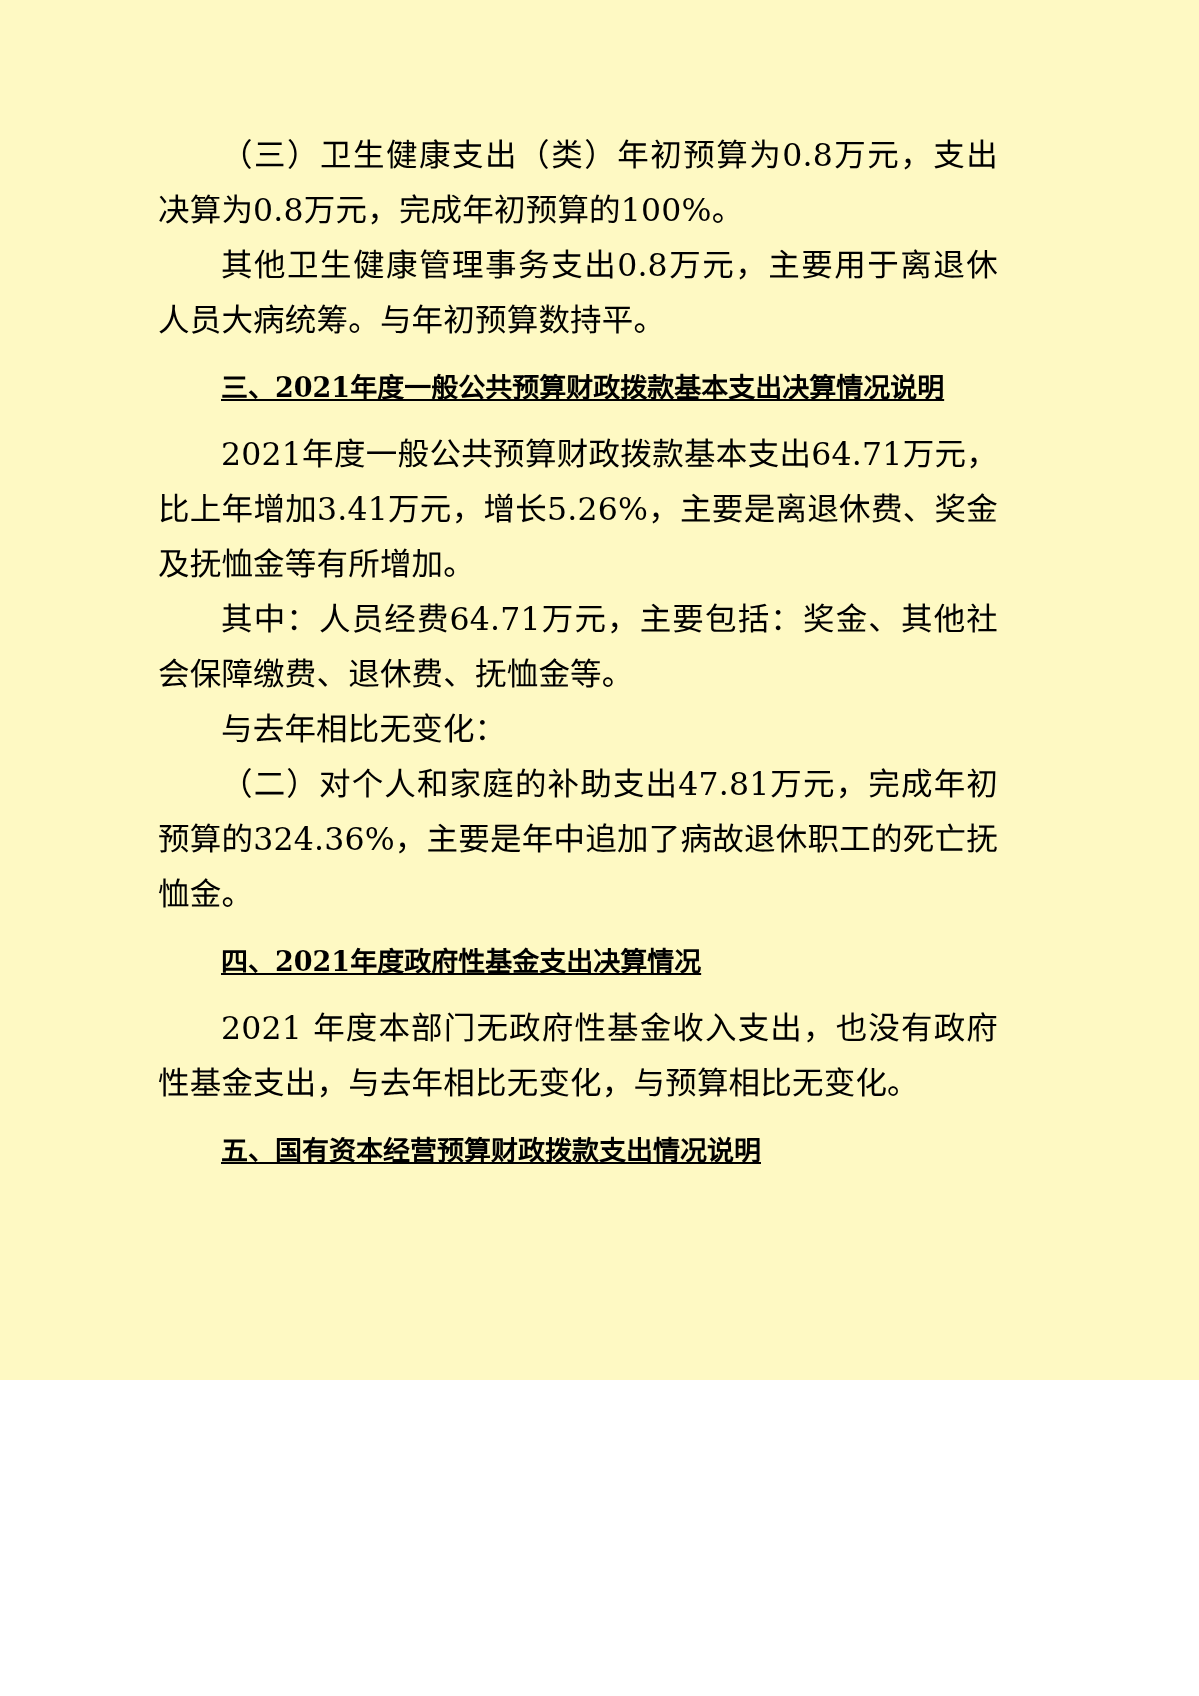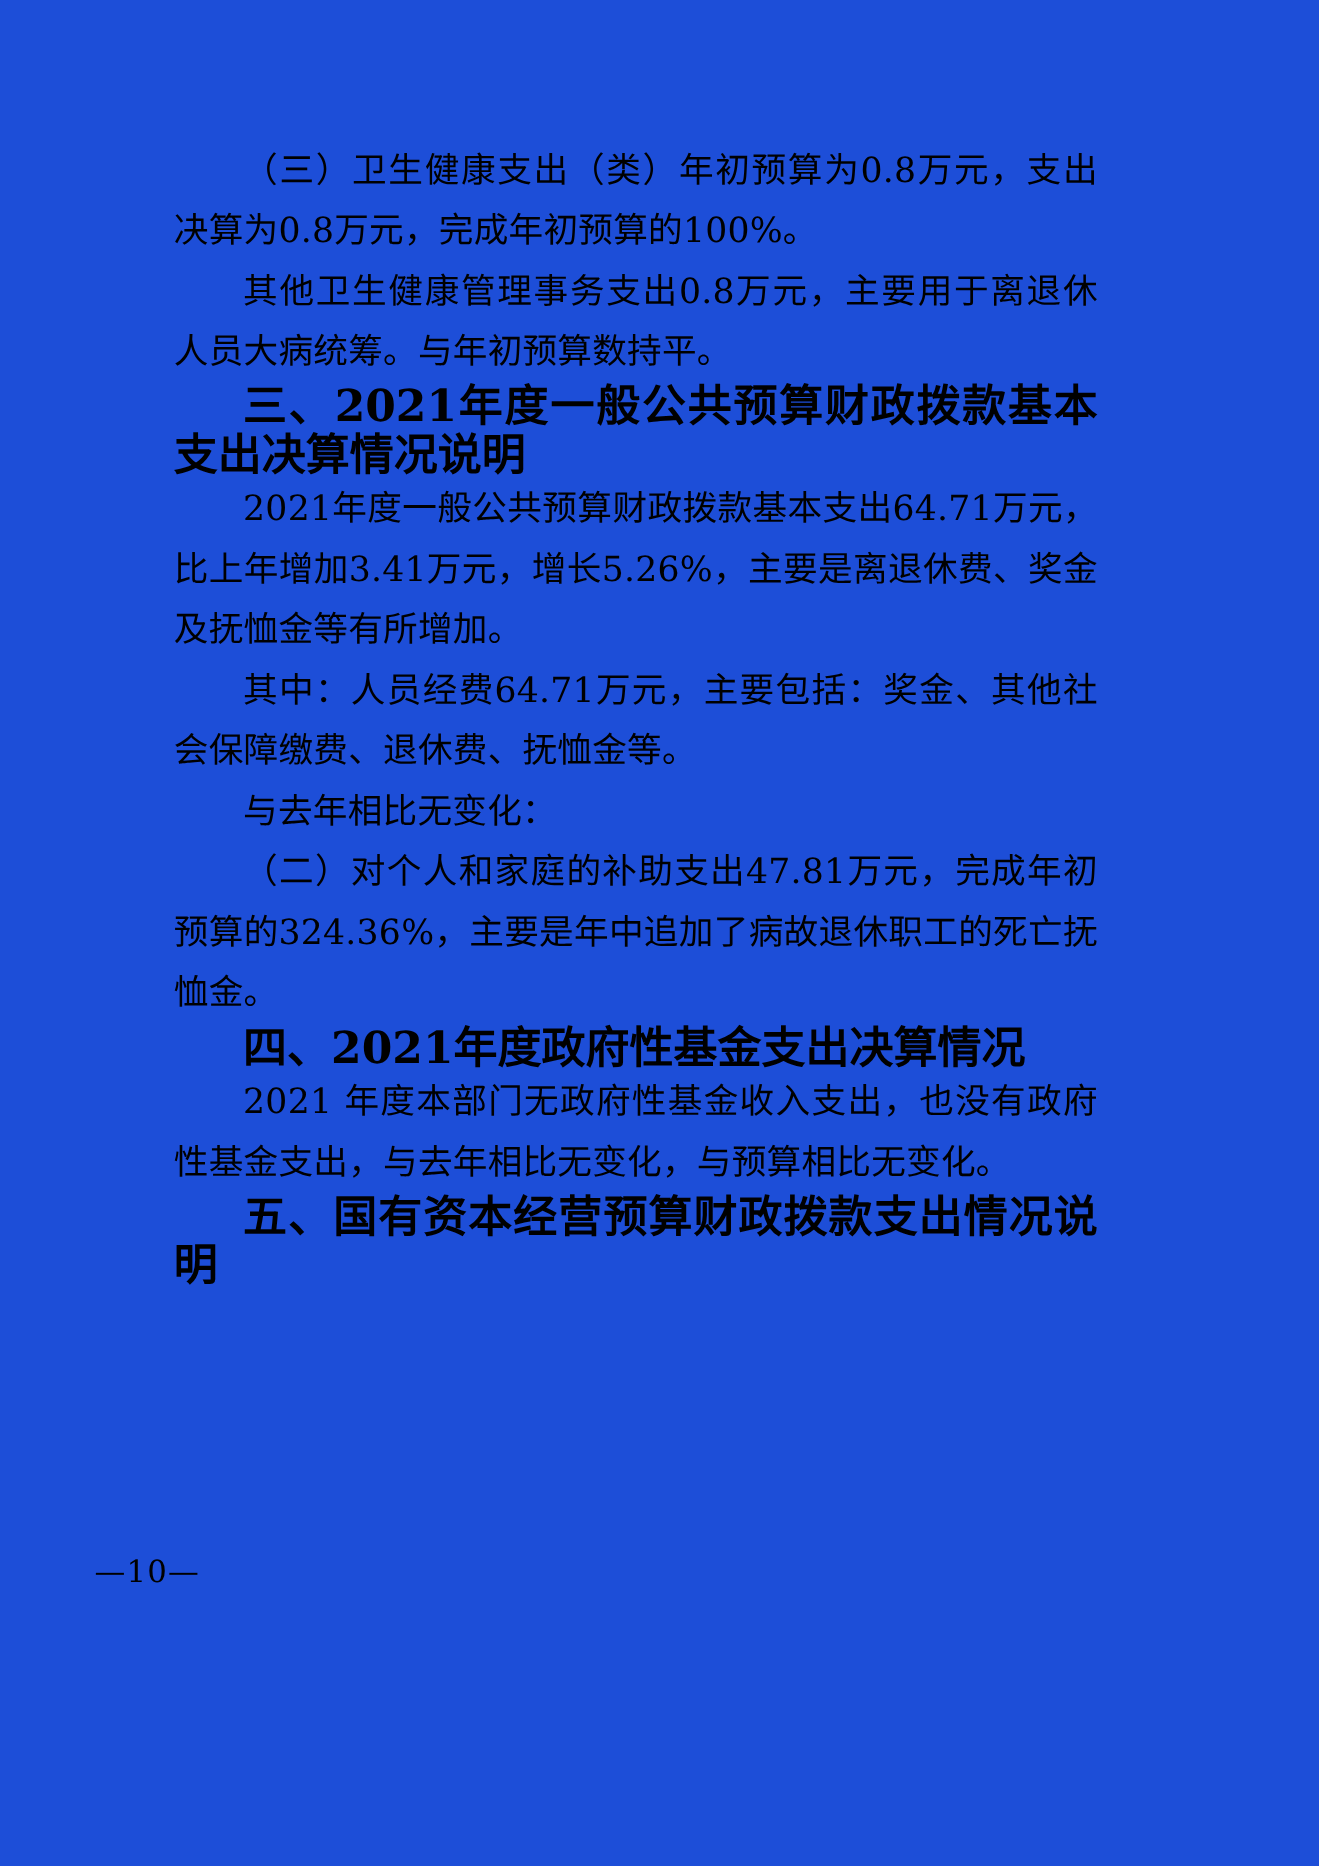--- a/index.html
+++ b/index.html
@@ -8,22 +8,22 @@
     padding: 0;
     background: #ffffff;
   }
   body {
     font-family: "DejaVu Serif", "Liberation Serif", serif;
     color: #000000;
   }
   .page {
     position: relative;
     width: 1199px;
-    height: 1696px;
-    background: #1d4ed8;
+    height: 1380px;
+    background: #fef9c3;
     box-sizing: border-box;
     overflow: hidden;
   }
   .content {
     position: absolute;
     left: 158px;
     top: 128px;
     width: 840px;
   }
   .para {
@@ -33,27 +33,28 @@
     text-align: justify;
     text-justify: inter-ideograph;
     margin: 0;
     white-space: pre-wrap;
     word-break: break-all;
   }
   .indent {
     text-indent: 63px;
   }
   .heading {
-    font-size: 40px;
-    line-height: 44px;
+    font-size: 27px;
+    line-height: 79px;
     font-weight: bold;
     text-indent: 63px;
     margin: 0;
     text-align: justify;
     word-break: break-all;
+    text-decoration: underline;
   }
   .page-number {
     position: absolute;
     left: 0;
     right: 0;
     top: 1412px;
     text-align: left;
     padding-left: 86px;
     font-size: 28px;
     letter-spacing: 1px;

